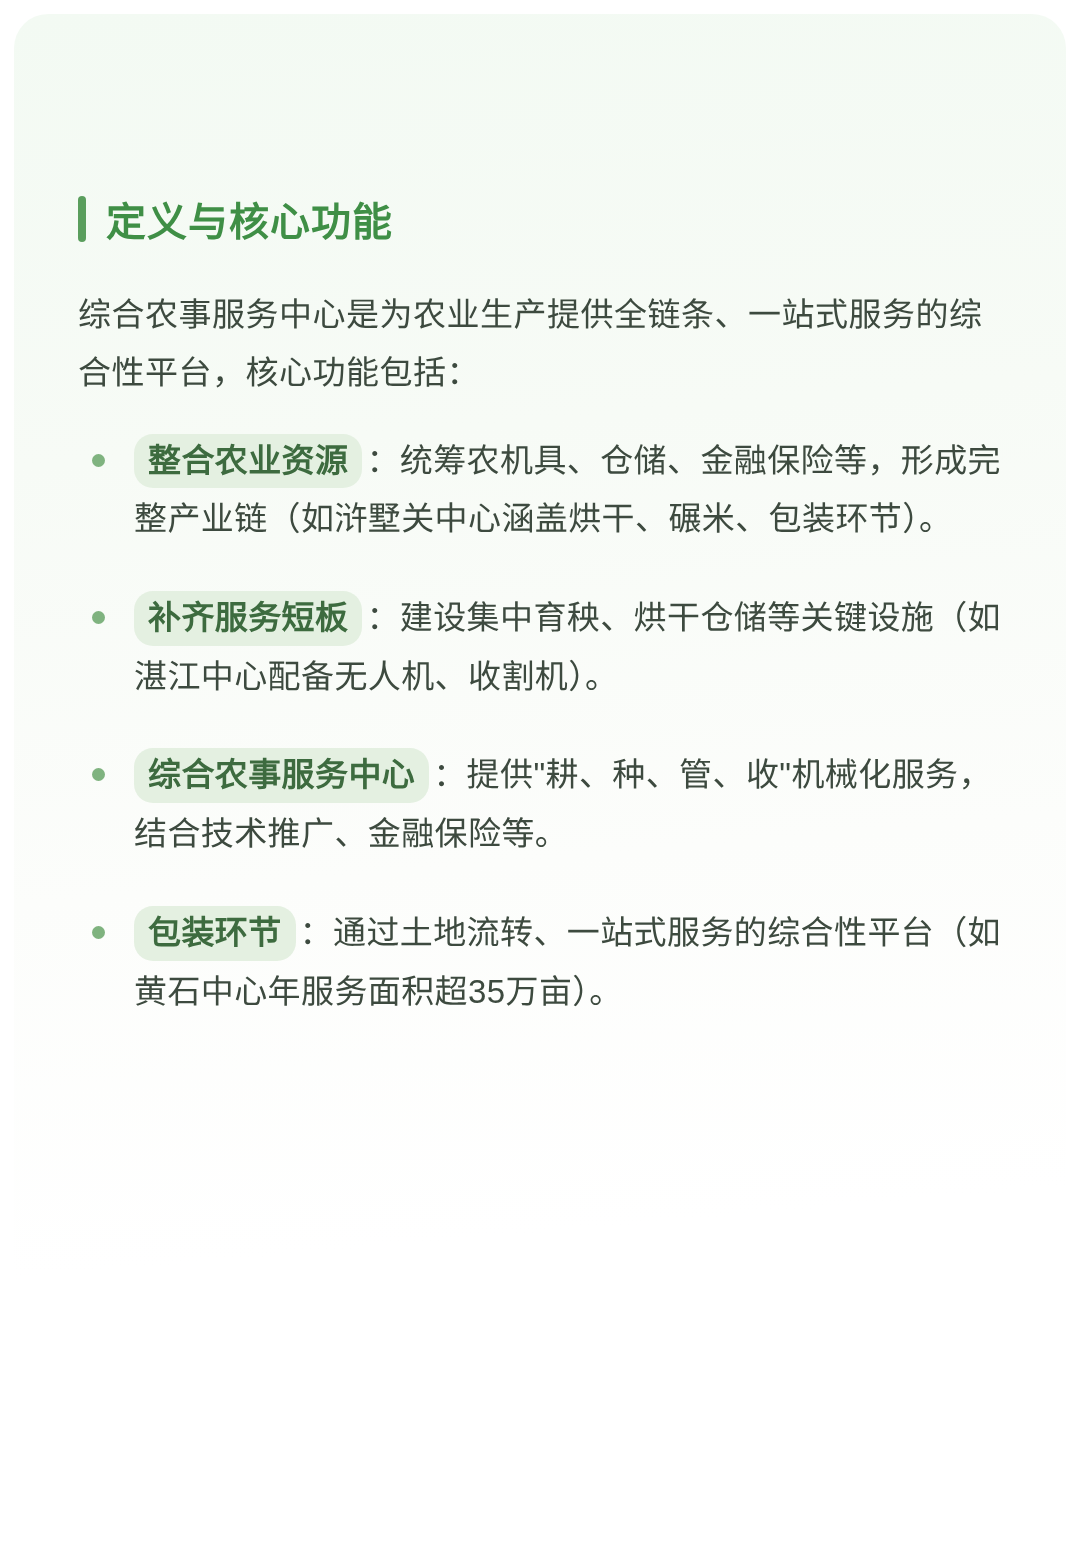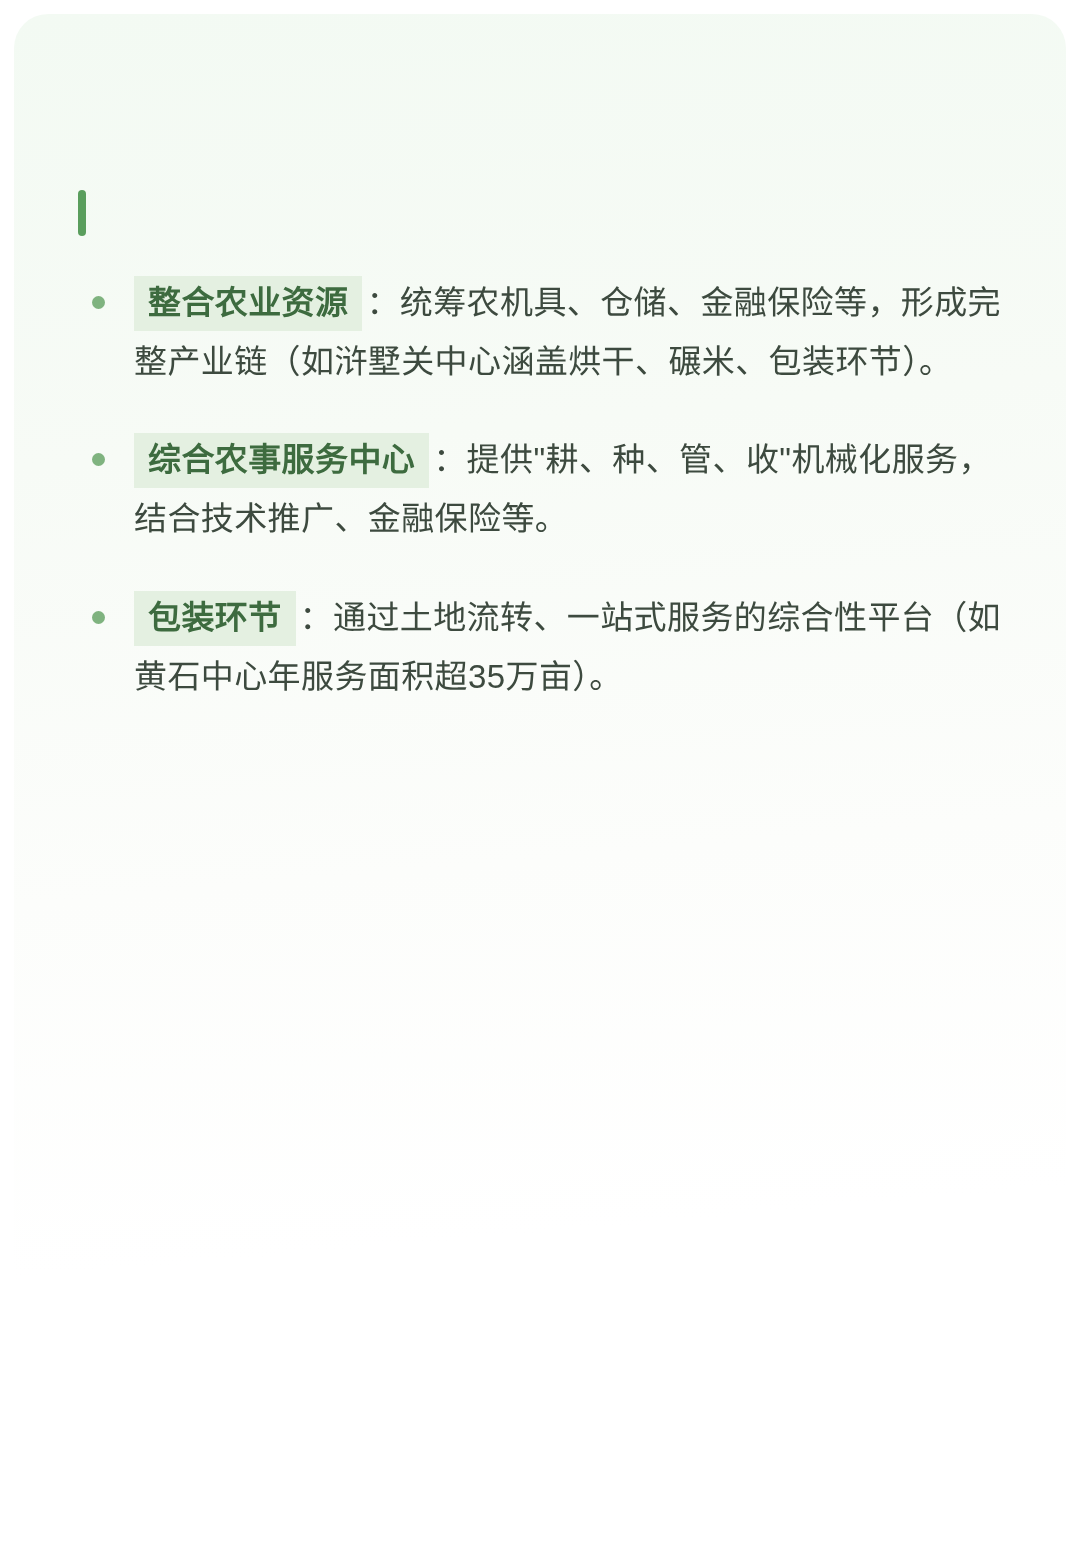--- a/index.html
+++ b/index.html
@@ -112,52 +112,60 @@
     font-size: 33px;
     line-height: 1.78;
     color: #3d4a3f;
     letter-spacing: 0.4px;
   }
   .tag {
     display: inline-block;
     background: #e4f0e1;
     color: #3d6b3f;
     font-weight: 700;
-    border-radius: 0;
+    border-radius: 19px;
     padding: 6px 14px;
     margin-right: 4px;
     line-height: 1.3;
     font-family: "DejaVu Sans", "Liberation Sans", sans-serif;
   }
 </style>
 </head>
 <body>
 
 <div class="poster">
   <div class="card">
 
     <div class="header">
     </div>
 
     <div class="section">
 
       <div class="section-head">
         <div class="section-bar"></div>
+        <div class="section-title">定义与核心功能</div>
       </div>
 
+      <p class="lead">综合农事服务中心是为农业生产提供全链条、一站式服务的综合性平台，核心功能包括：</p>
 
       <ul class="bullets">
 
         <li class="bullet">
           <span class="dot"></span>
           <div class="btext">
             <span class="tag">整合农业资源</span><span>：统筹农机具、仓储、金融保险等，形成完整产业链（如浒墅关中心涵盖烘干、碾米、包装环节）。</span>
           </div>
         </li>
 
+        <li class="bullet">
+          <span class="dot"></span>
+          <div class="btext">
+            <span class="tag">补齐服务短板</span><span>：建设集中育秧、烘干仓储等关键设施（如湛江中心配备无人机、收割机）。</span>
+          </div>
+        </li>
 
         <li class="bullet">
           <span class="dot"></span>
           <div class="btext">
             <span class="tag">综合农事服务中心</span><span>：提供"耕、种、管、收"机械化服务，结合技术推广、金融保险等。</span>
           </div>
         </li>
 
         <li class="bullet">
           <span class="dot"></span>

